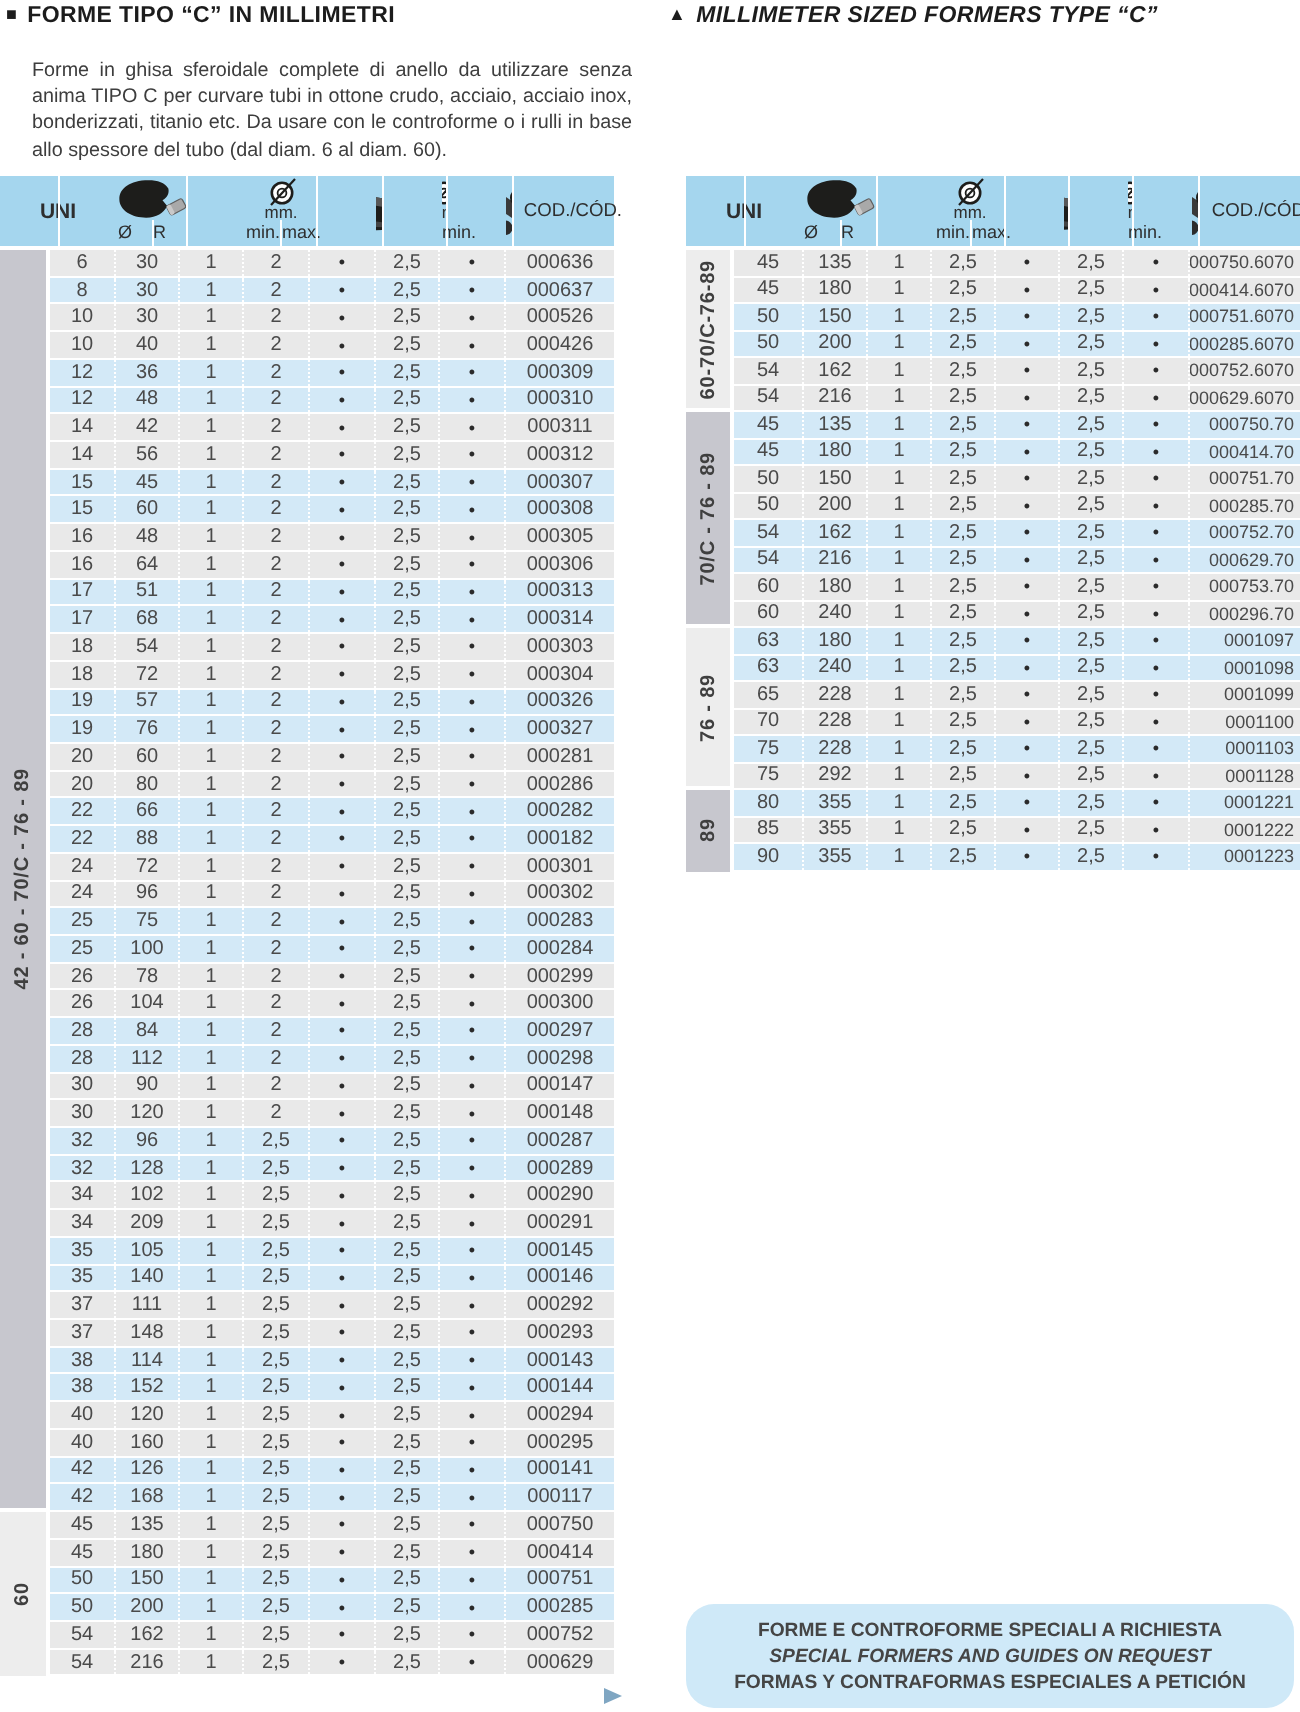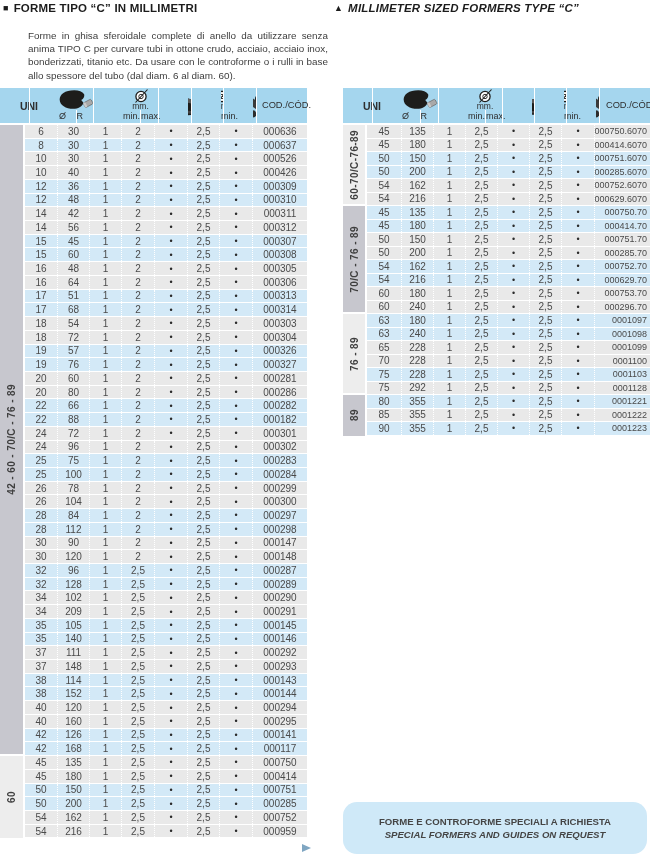--- a/index.html
+++ b/index.html
@@ -9,21 +9,21 @@
   .page{position:relative;width:650px;height:856px;background:#fff;}
 
   
   .sec-title{position:absolute;top:2px;display:flex;align-items:baseline;gap:5px;
              font-weight:bold;font-size:11.5px;color:#1c1c1c;letter-spacing:.2px;white-space:nowrap;}
   .sec-title .bullet{font-size:9px;position:relative;top:-1px;}
   .sec-title.it{left:3px;}
   .sec-title.en{left:334px;font-style:italic;}
   .intro{position:absolute;top:19px;font-size:9.9px;line-height:13.2px;color:#3d3d3d;
          text-align:justify;}
-  .intro.it{left:28px;width:300px;}
+  .intro.it{left:16px;width:300px;}
   .intro.en{left:350px;width:298px;font-style:italic;}
 
   
   .ctable{position:absolute;top:88px;}
   .ctable.left{left:0;width:307px;}
   .ctable.right{left:343px;width:307px;}
 
   
   .thead{display:flex;height:37px;background:#a5d6ee;box-sizing:border-box;
          border-bottom:2px solid #fff;color:#2e2e2e;}
@@ -702,21 +702,21 @@
             <div class="cell c7">000752</div>
           </div>
           <div class="row r-p">
             <div class="cell c0">54</div>
             <div class="cell c1">216</div>
             <div class="cell c2">1</div>
             <div class="cell c3">2,5</div>
             <div class="cell c4">•</div>
             <div class="cell c5">2,5</div>
             <div class="cell c6">•</div>
-            <div class="cell c7">000959</div>
+            <div class="cell c7">000629</div>
           </div>
         </div>
     </div>
   </div>
 
   <div class="next-arrow"></div>
 
   <div class="sec-title en">
     <span class="bullet">▲</span>
     <span>MILLIMETER SIZED FORMERS TYPE “C”</span>
@@ -1025,15 +1025,16 @@
             <div class="cell c6">•</div>
             <div class="cell c7">0001223</div>
           </div>
         </div>
     </div>
   </div>
 
   <div class="notice">
     <span>FORME E CONTROFORME SPECIALI A RICHIESTA</span>
     <span class="l2">SPECIAL FORMERS AND GUIDES ON REQUEST</span>
+    <span>FORMAS Y CONTRAFORMAS ESPECIALES A PETICIÓN</span>
   </div>
 
 </div>
 
 </body></html>

